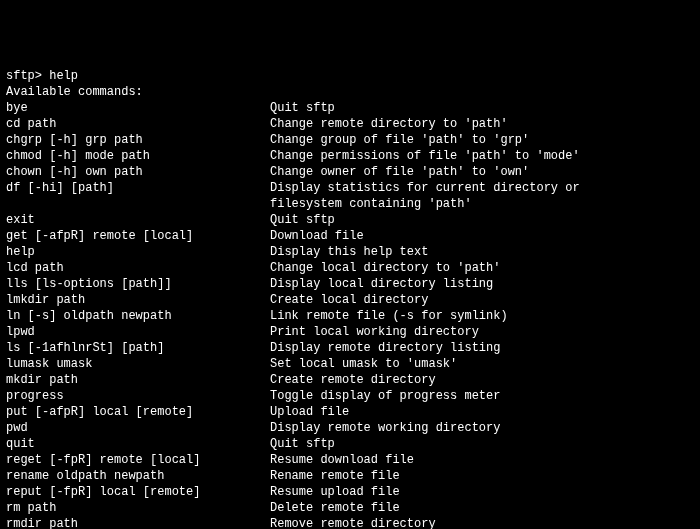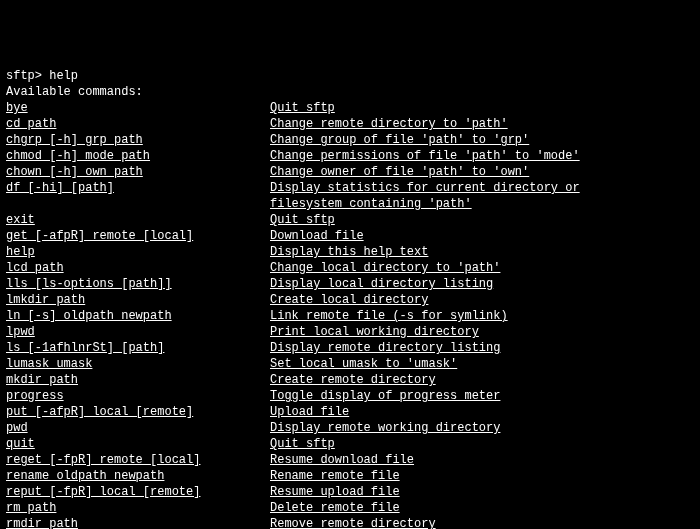--- a/index.html
+++ b/index.html
@@ -14,21 +14,20 @@
       font-size: 12px;
       line-height: 16px;
       padding: 4px 6px;
       width: 700px;
       height: 529px;
       overflow: hidden;
       white-space: pre;
     }
     .line {
       display: flex;
-      text-decoration: underline;
     }
     .cmd-col {
       width: 264px;
       flex-shrink: 0;
     }
     .desc-col {
       flex: 1;
     }
     .prompt-line {
       display: block;

